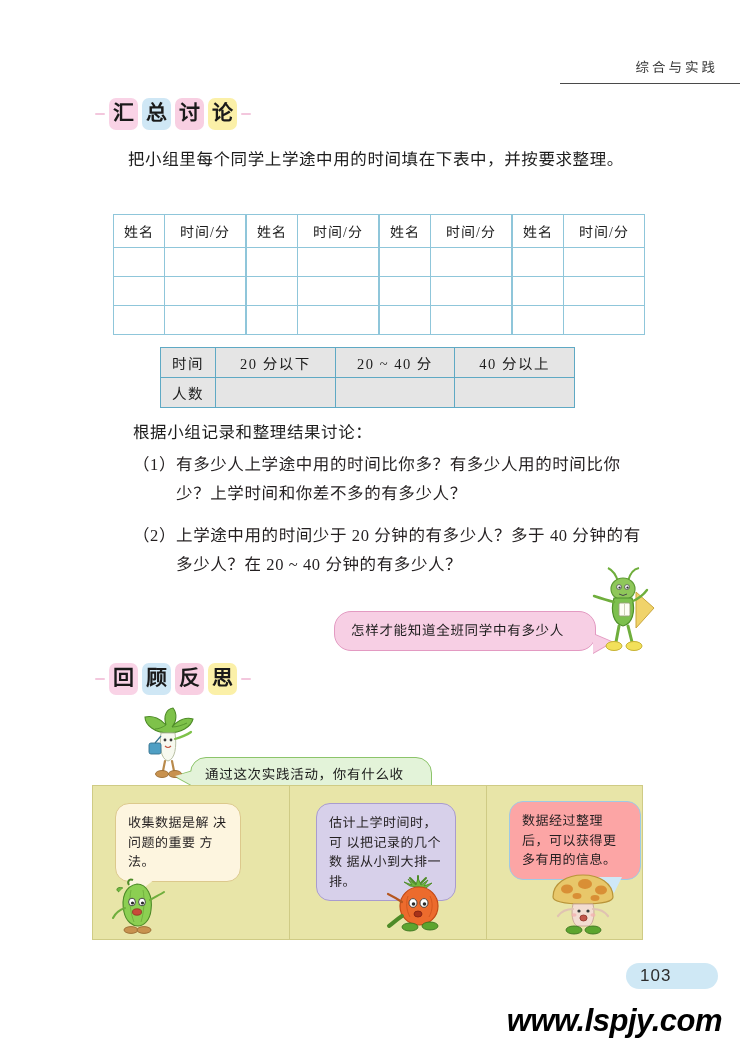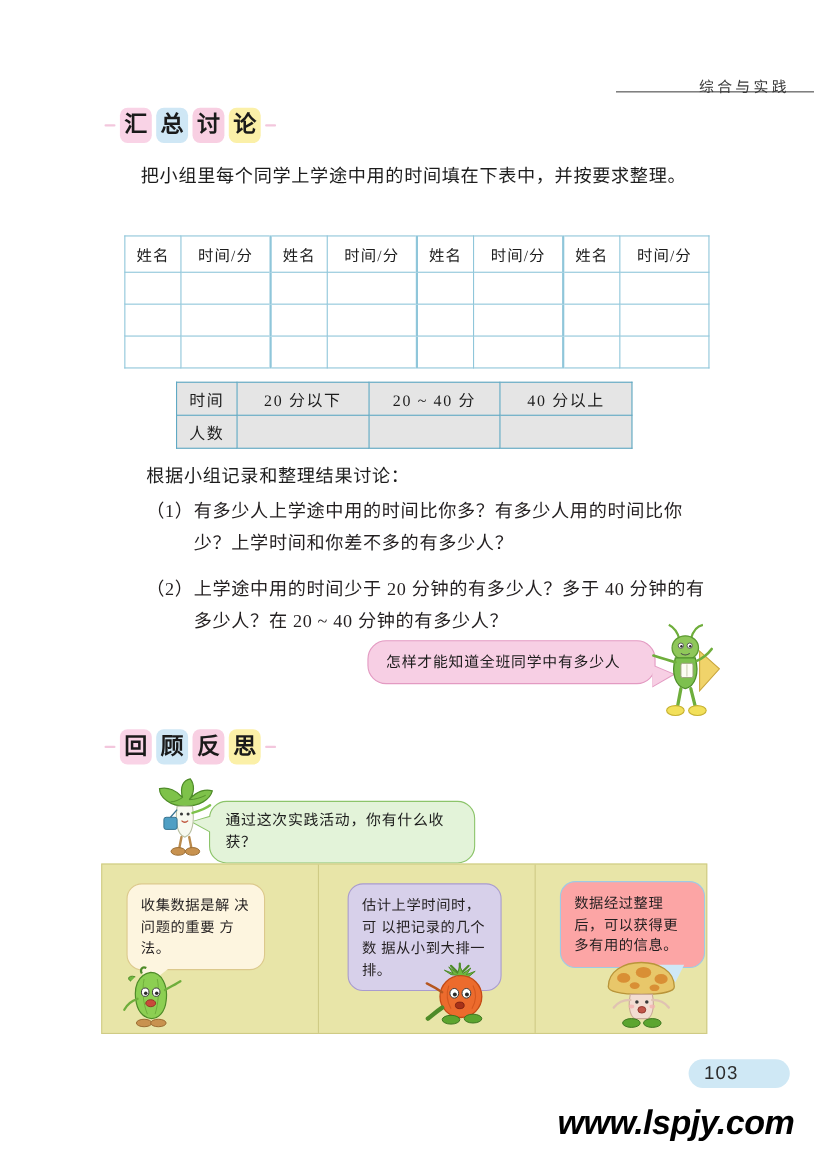--- a/index.html
+++ b/index.html
@@ -14,21 +14,21 @@
 
   
   .runhead{
     position:absolute; left:0; right:0; top:56px; height:30px;
   }
   .runhead-rule{
     position:absolute; left:560px; right:0px; top:27px; height:1px;
     background:#4a4a4a;
   }
   .runhead-text{
-    position:absolute; right:22px; top:12px;
+    position:absolute; right:22px; top:0px;
     font-size:13.5px; letter-spacing:3px; color:#3a3a3a;
     font-family:"Liberation Serif","DejaVu Serif",serif;
   }
 
   
   .sec-head{position:absolute; display:flex; align-items:center; gap:4px;}
   .sec-head .dash{
     width:10px;height:2px;background:#f3c7dd;border-radius:1px;
   }
   .sec-head .ch{
@@ -83,21 +83,21 @@
     background:#e5e5e5;
   }
   .tbl2 td{
     border:1px solid #5fa9c4;
     height:27px; text-align:center; vertical-align:middle;
     font-size:14.5px; letter-spacing:1.5px; color:#1d1d1d;
   }
   .tbl2 td.lab{width:52px;}
 
   
-  .bubble{position:absolute; box-sizing:border-box;}
+  .bubble{position:absolute; box-sizing:border-box;margin-top:29px;}
   .bubble .btxt{
     display:block; font-size:13.5px; line-height:20px;
     letter-spacing:0.7px; color:#1c1c1c; text-align:left;
     font-family:"Liberation Serif","DejaVu Serif",serif;
   }
 
   
   .bub-pink{
     left:334px; top:582px; width:262px; padding:9px 14px 9px 16px;
     background:#f7cfe4; border:1.4px solid #e39ac2; border-radius:17px;

